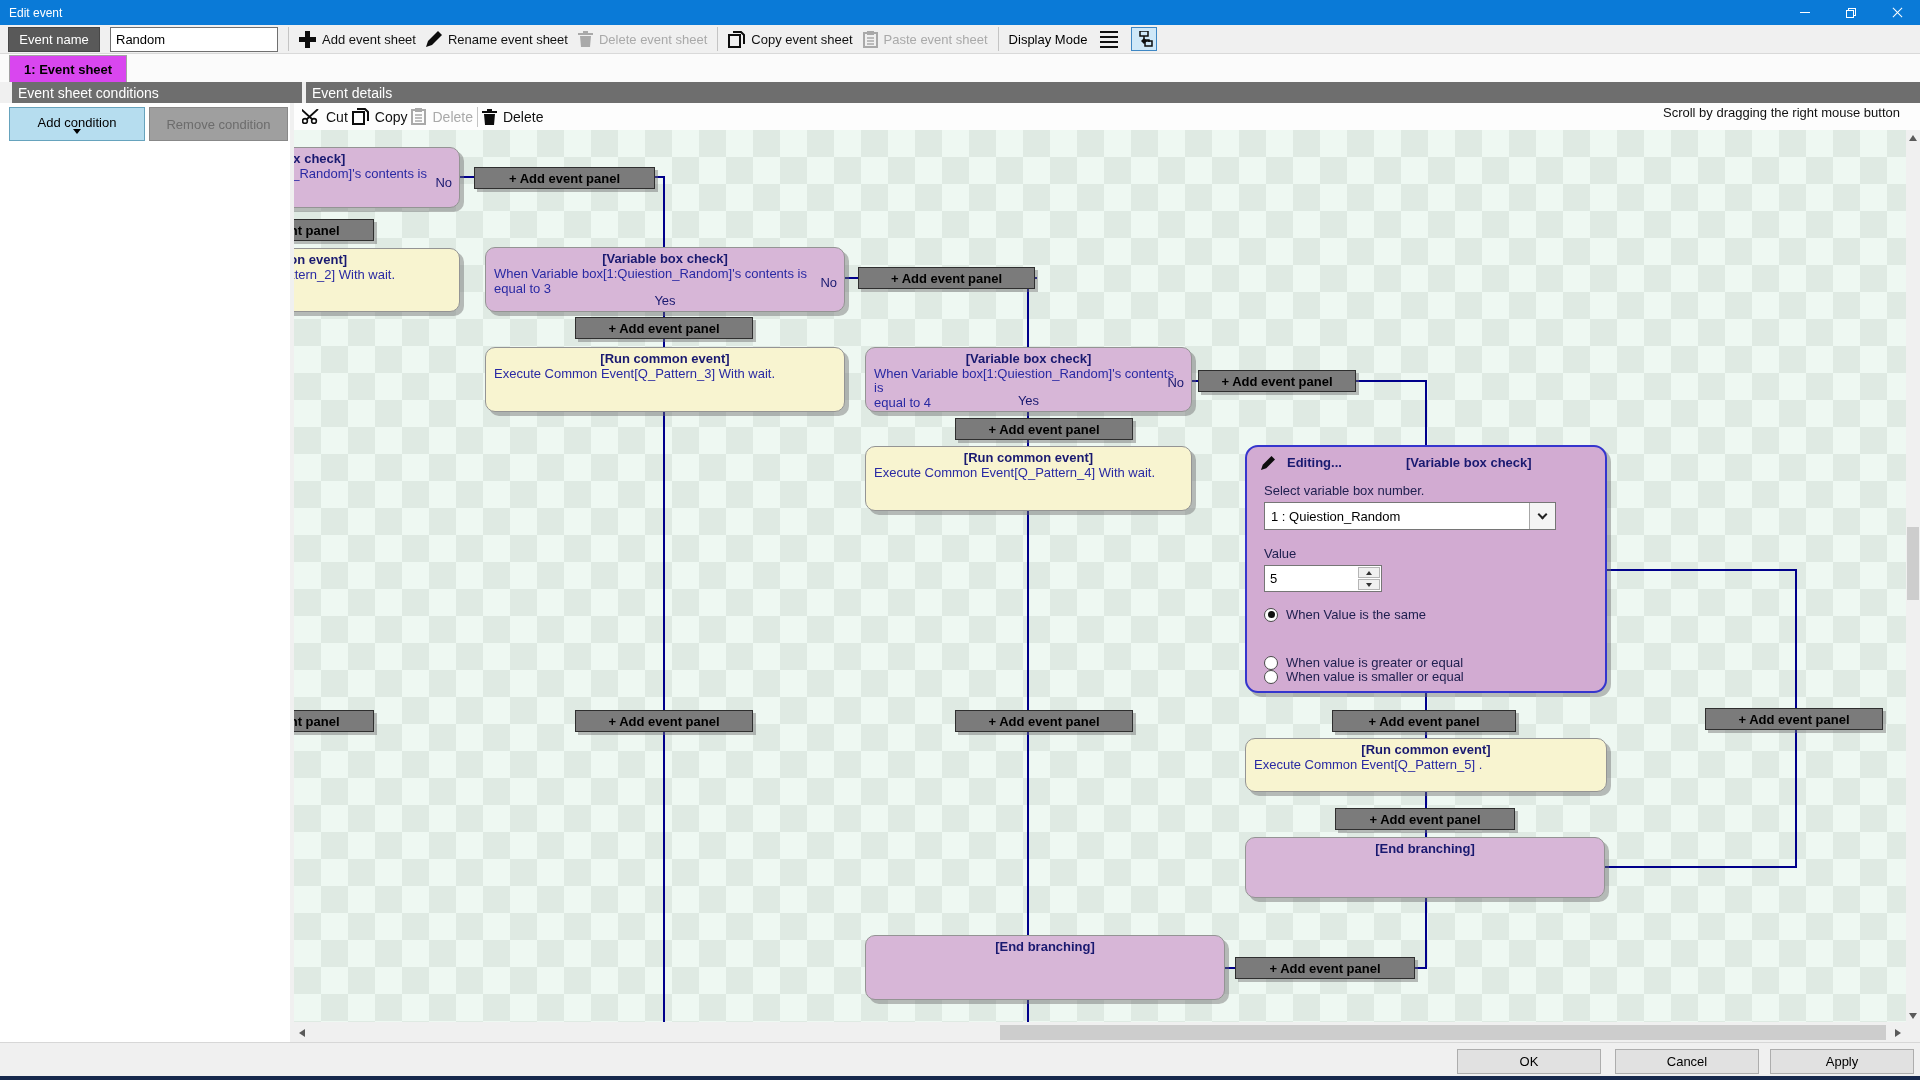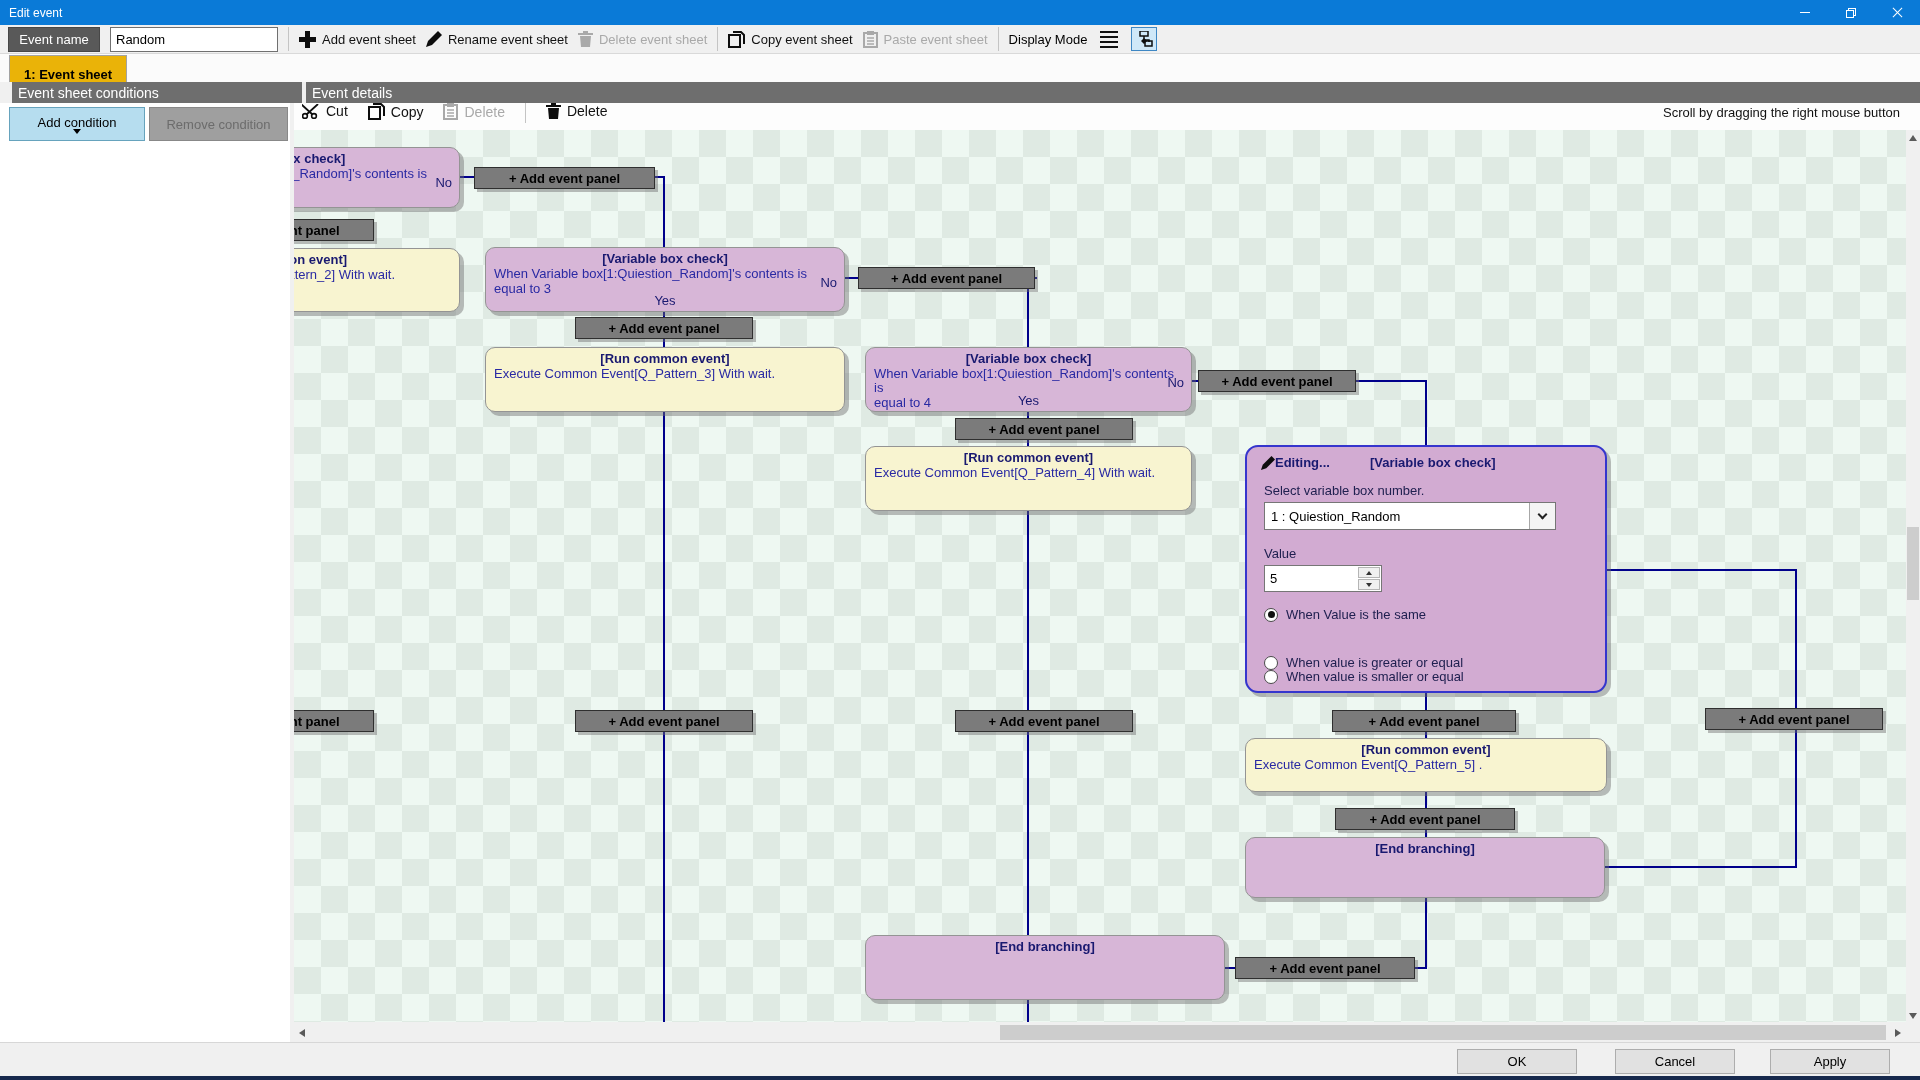--- a/index.html
+++ b/index.html
@@ -26,36 +26,36 @@
   .tsep { width:1px; height:24px; background:#c4c4c4; }
   .tbtn { display:flex; align-items:center; gap:6px; color:#111; white-space:nowrap; }
   .tbtn.disabled { color:#a9a9a9; }
   .tbtn svg { display:block; }
   .dm-list { width:24px; height:22px; display:flex; flex-direction:column; justify-content:center; gap:3px; padding:0 3px; }
   .dm-list i { display:block; height:2px; background:#111; }
   .dm-flow { width:26px; height:24px; background:#cfe8f8; border:1px solid #3e87c4; display:flex; align-items:center; justify-content:center; }
 
   
   .tabrow { position:absolute; left:0; top:54px; width:1920px; height:28px; background:#fbfbfb; }
-  .tab { position:absolute; left:9px; top:1px; height:27px; background:#eab308; border:1px solid #a3a3a3; border-bottom:none; display:flex; align-items:flex-end; padding:0 14px; font-size:13px; font-weight:bold; }
+  .tab { position:absolute; left:9px; top:1px; height:27px; background:#d946ef; border:1px solid #a3a3a3; border-bottom:none; display:flex; align-items:center; padding:0 14px; font-size:13px; font-weight:bold; }
 
   
   .hdr { position:absolute; top:82px; height:21px; background:#6e6e6e; color:#fff; font-size:14px; display:flex; align-items:center; padding-left:6px;margin-left:12px; }
   .hdr-left { left:0; width:290px; }
   .hdr-right { left:294px; width:1626px; }
 
   
   .leftpanel { position:absolute; left:0; top:103px; width:290px; height:939px; background:#fff; }
   .condbtn { position:absolute; top:4px; height:34px; font-size:13px; display:flex; align-items:center; justify-content:center; }
   .addcond { left:9px; width:136px; background:#b6ddef; border:1px solid #66a3bd; flex-direction:column; }
   .addcond .caret { width:0; height:0; border-left:4px solid transparent; border-right:4px solid transparent; border-top:5px solid #000; margin-top:-1px; }
   .remcond { left:149px; width:139px; background:#9f9f9f; border:1px solid #888; color:#6c6c6c; }
 
   
-  .dettoolbar { position:absolute; left:294px; top:103px; width:1626px; height:27px; background:#fdfdfd; display:flex; align-items:flex-start; gap:20px; padding:0 8px; font-size:14px; }
+  .dettoolbar { position:absolute; left:294px; top:103px; width:1626px; height:27px; background:#fdfdfd; display:flex; align-items:center; gap:4px; padding:0 8px; font-size:14px; }
   .dettoolbar .tsep { height:20px; }
   .scrollhint { position:absolute; right:20px; top:0; height:19px; display:flex; align-items:center; font-size:13px; color:#111; }
 
   
   .canvas { position:absolute; left:294px; top:130px; width:1612px; height:892px; overflow:hidden;
     background-color:#eef8f2;
     background-image:
       linear-gradient(45deg,#dfeae3 25%,transparent 25%,transparent 75%,#dfeae3 75%),
       linear-gradient(45deg,#dfeae3 25%,transparent 25%,transparent 75%,#dfeae3 75%);
     background-position:0 0,27px 27px;
@@ -69,21 +69,21 @@
   .node { position:absolute; border:1px solid #949494; border-radius:10px; z-index:2; box-shadow:4px 4px 0 rgba(110,110,110,.45); font-size:13px; color:#2929a3; }
   .node .ntitle { font-weight:bold; color:#191970; text-align:center; padding-top:3px; }
   .node .nbody { padding:1px 8px 0 8px; line-height:14px; }
   .node .yes { position:absolute; bottom:3px; left:0; right:0; text-align:center; color:#191970; }
   .node .no { position:absolute; right:7px; top:27px; color:#191970; }
   .purple { background:#d7b6d7; }
   .yellow { background:#f8f4d0; }
 
   
   .editnode { position:absolute; left:951px; top:315px; width:362px; height:248px; background:#d2abd2; border:2px solid #3535cd; border-radius:13px; z-index:3; box-shadow:4px 4px 0 rgba(110,110,110,.45); font-size:13px; color:#202050; }
-  .editnode .ehdr { position:absolute; left:14px; top:8px; display:flex; gap:0; align-items:center; font-weight:bold; color:#191970; }
+  .editnode .ehdr { position:absolute; left:14px; top:8px; display:flex; gap:12px; align-items:center; font-weight:bold; color:#191970; }
   .editnode .ehdr .gap { width:40px; }
   .editnode .elabel { position:absolute; left:17px; }
   .edropdown { position:absolute; left:17px; top:55px; width:292px; height:28px; background:#fff; border:1px solid #767676; display:flex; align-items:center; font-size:13px; color:#000; }
   .edropdown .dtext { flex:1; padding-left:6px; }
   .edropdown .dbtn { width:26px; height:26px; border-left:1px solid #a7a7a7; background:#f4f4f4; display:flex; align-items:center; justify-content:center; }
   .chev { width:7px; height:7px; border-right:2px solid #222; border-bottom:2px solid #222; transform:rotate(45deg); margin-top:-3px; }
   .evalue { position:absolute; left:17px; top:118px; width:118px; height:27px; background:#fff; border:1px solid #767676; }
   .evalue input { width:92px; height:25px; border:none; font-size:13px; padding-left:5px; font-family:"Liberation Sans",sans-serif; }
   .spin { position:absolute; right:1px; top:1px; width:22px; height:23px; display:flex; flex-direction:column; gap:1px; }
   .spin span { flex:1; background:#f0f0f0; border:1px solid #b5b5b5; display:flex; align-items:center; justify-content:center; }
@@ -98,21 +98,21 @@
   .hscroll { position:absolute; left:294px; top:1024px; width:1612px; height:17px; background:#f0f0f0; }
   .sb-arrow { position:absolute; display:flex; align-items:center; justify-content:center; }
   .sb-thumb { position:absolute; background:#cdcdcd; }
   .a-up { width:0;height:0;border-left:4px solid transparent;border-right:4px solid transparent;border-bottom:6px solid #5a5a5a; }
   .a-dn { width:0;height:0;border-left:4px solid transparent;border-right:4px solid transparent;border-top:6px solid #5a5a5a; }
   .a-lf { width:0;height:0;border-top:4px solid transparent;border-bottom:4px solid transparent;border-right:6px solid #5a5a5a; }
   .a-rt { width:0;height:0;border-top:4px solid transparent;border-bottom:4px solid transparent;border-left:6px solid #5a5a5a; }
 
   
   .footer { position:absolute; left:0; top:1042px; width:1920px; height:34px; background:#f0f0f0; border-top:1px solid #d7d7d7; }
-  .fbtn { position:absolute; top:6px; width:120px; height:25px; background:#e1e1e1; border:1px solid #adadad; font-size:13px; display:flex; align-items:center; justify-content:center; }
+  .fbtn { position:absolute; top:6px; width:144px; height:25px; background:#e1e1e1; border:1px solid #adadad; font-size:13px; display:flex; align-items:center; justify-content:center; }
   .bottomstrip { position:absolute; left:0; top:1076px; width:1920px; height:4px; background:#17294d; }
 </style>
 </head>
 <body>
 
 <div class="titlebar">
   <div class="title">Edit event</div>
   <div class="winbtn">
       <div class="minbar"></div>
     </div>

